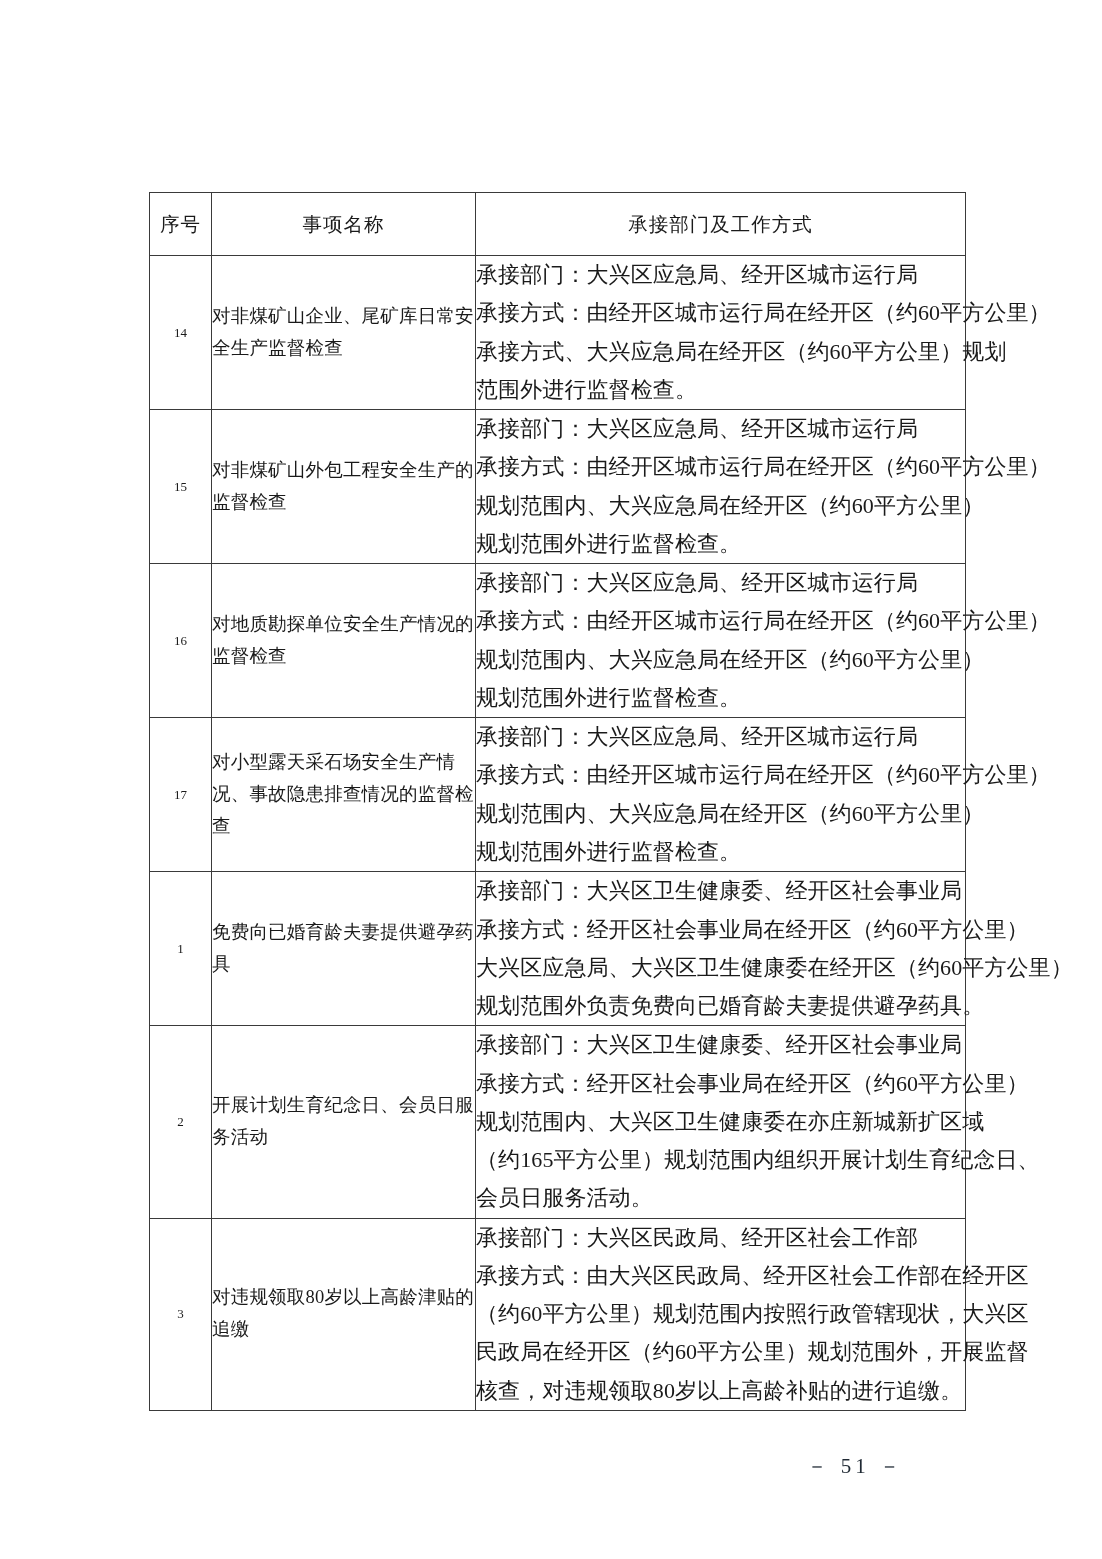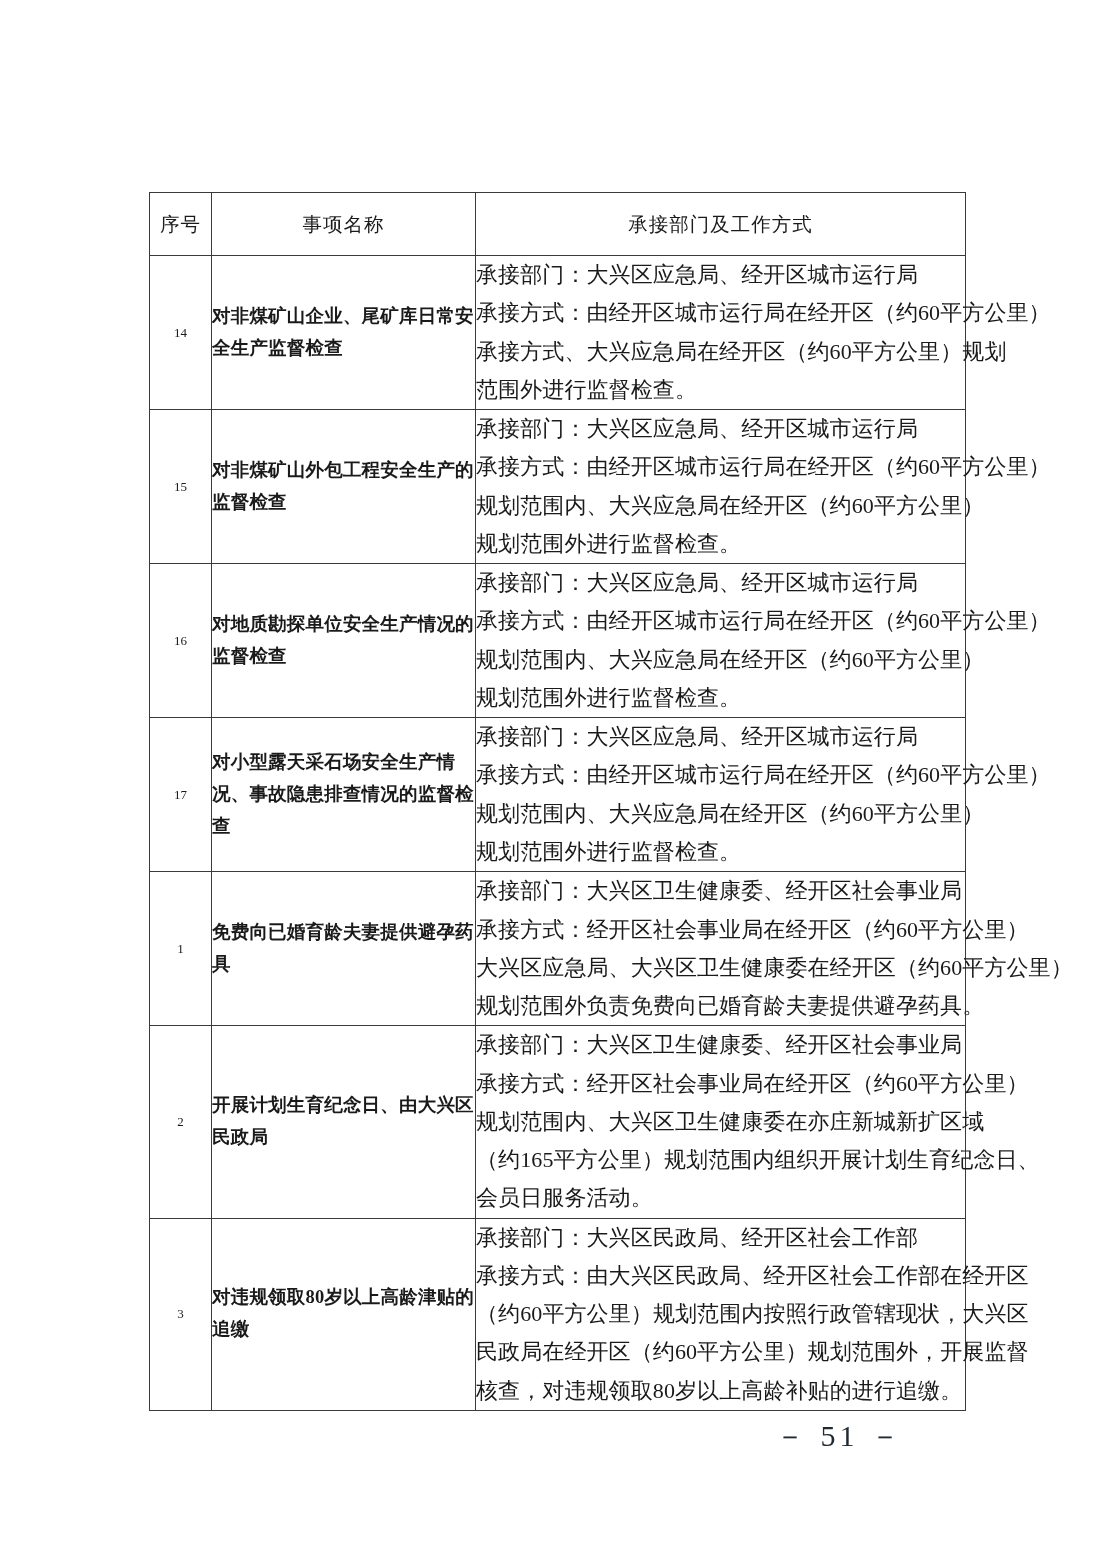--- a/index.html
+++ b/index.html
@@ -62,21 +62,20 @@
     font-size: 13px;
     font-family: "Liberation Serif", "DejaVu Serif", serif;
   }
 
   
   .name-cell {
     font-size: 18.5px;
     line-height: 1.72;
     padding: 6px 10px 6px 14px;
     letter-spacing: 0.2px;
-    font-weight: bold;
   }
 
   
   .desc-cell {
     font-size: 22px;
     line-height: 1.74;
     padding: 10px 8px 10px 13px;
     vertical-align: middle;
     letter-spacing: 0.1px;
   }
@@ -91,22 +90,22 @@
     height: 64px;
     padding-left: 14px;
     letter-spacing: 1px;
     font-family: "Liberation Sans", "DejaVu Sans", sans-serif;
   }
 
   
   #page-footer {
     position: absolute;
     right: 96px;
-    top: 1416px;
-    font-size: 30px;
+    top: 1452px;
+    font-size: 21px;
     letter-spacing: 4px;
     color: #1f2933;
     font-family: "Liberation Serif", "DejaVu Serif", serif;
     white-space: nowrap;
   }
 </style>
 </head>
 <body>
 
 <div id="page">
@@ -176,21 +175,21 @@
         <td class="desc-cell">
           <div class="line">承接部门：大兴区卫生健康委、经开区社会事业局</div>
           <div class="line">承接方式：经开区社会事业局在经开区（约60平方公里）</div>
           <div class="line">大兴区应急局、大兴区卫生健康委在经开区（约60平方公里）</div>
           <div class="line">规划范围外负责免费向已婚育龄夫妻提供避孕药具。</div>
         </td>
       </tr>
 
       <tr>
         <td class="seq-cell">2</td>
-        <td class="name-cell">开展计划生育纪念日、由大兴区民政局</td>
+        <td class="name-cell">开展计划生育纪念日、会员日服务活动</td>
         <td class="desc-cell">
           <div class="line">承接部门：大兴区卫生健康委、经开区社会事业局</div>
           <div class="line">承接方式：经开区社会事业局在经开区（约60平方公里）</div>
           <div class="line">规划范围内、大兴区卫生健康委在亦庄新城新扩区域</div>
           <div class="line">（约165平方公里）规划范围内组织开展计划生育纪念日、</div>
           <div class="line">会员日服务活动。</div>
         </td>
       </tr>
 
       <tr>

